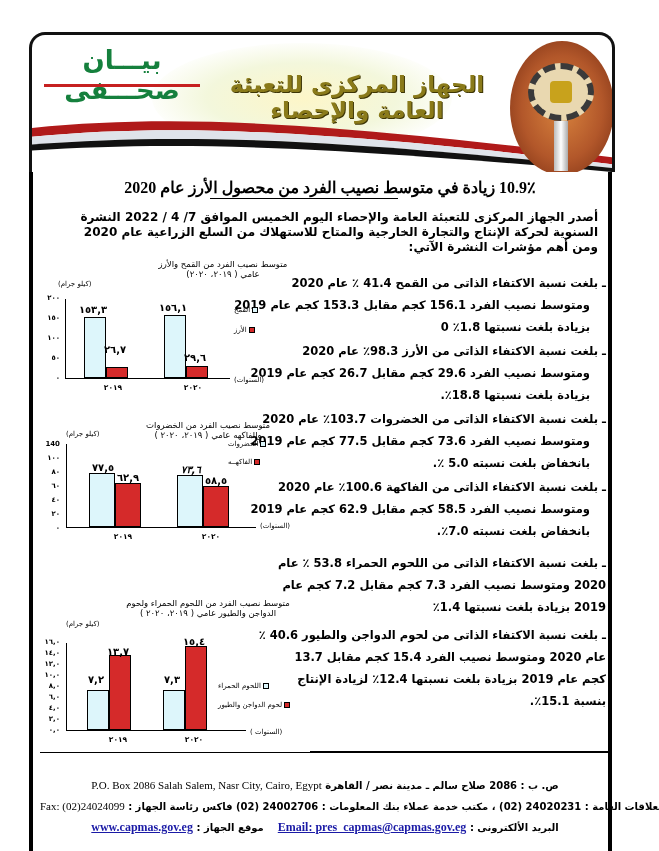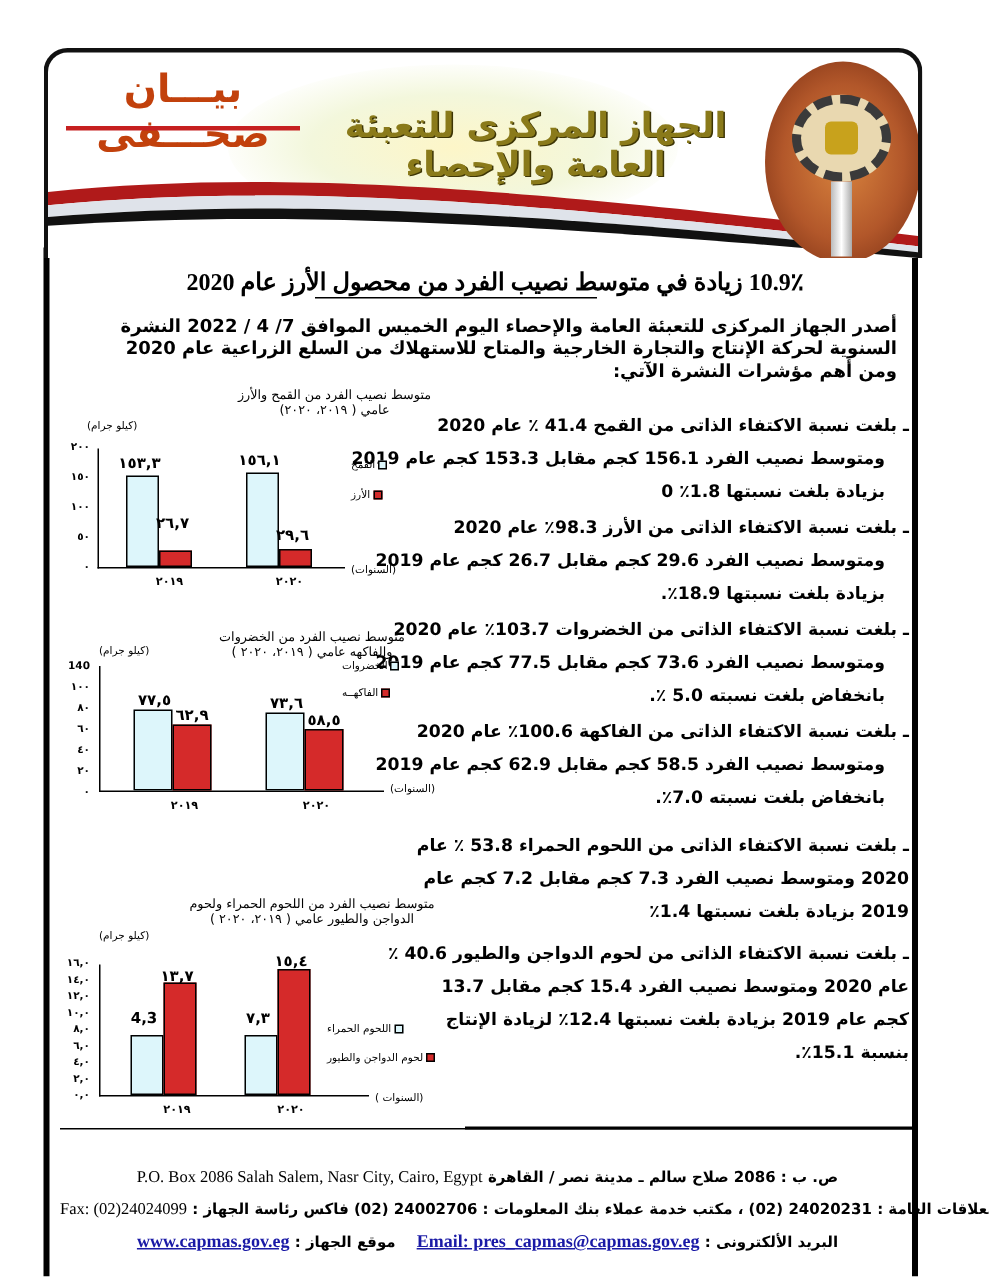--- a/index.html
+++ b/index.html
@@ -9,21 +9,21 @@
   
   .frame-left { position: absolute; left: 29px; top: 165px; width: 4px; height: 686px; background: #000; }
   .frame-right { position: absolute; left: 608px; top: 165px; width: 4px; height: 686px; background: #000; }
   .frame-hline { position: absolute; left: 40px; top: 752px; width: 570px; height: 1px; background: #000; }
   .frame-hline2 { position: absolute; left: 310px; top: 751px; width: 300px; height: 2px; background: #000; }
 
   
   .header { position: absolute; left: 29px; top: 32px; width: 586px; height: 140px; border: 3px solid #111; border-bottom: none; border-radius: 16px 16px 0 0; overflow: hidden; background: #fff; }
   .header-bg { position: absolute; left: 120px; top: 8px; width: 300px; height: 110px; border-radius: 50%; background: radial-gradient(ellipse at center, #fdf6c8 0%, #f3f7dc 45%, rgba(255,255,255,0) 75%); }
   .header-swoosh { position: absolute; left: 0; top: 0; width: 100%; height: 100%; }
-  .press-title { position: absolute; left: 10px; top: 10px; width: 160px; text-align: center; font-family: "DejaVu Sans", sans-serif; font-weight: bold; font-size: 26px; color: #c2410c; direction: rtl; letter-spacing: 1px; }
+  .press-title { position: absolute; left: 10px; top: 10px; width: 160px; text-align: center; font-family: "DejaVu Sans", sans-serif; font-weight: bold; font-size: 26px; color: #15803d; direction: rtl; letter-spacing: 1px; }
   .press-underline { position: absolute; left: 12px; top: 49px; width: 156px; height: 3px; background: #c62020; }
   .agency-title { position: absolute; left: 180px; top: 36px; width: 290px; text-align: center; font-weight: bold; font-size: 23px; color: #8a7a1a; direction: rtl; text-shadow: 1px 1px 0 #3d3505; }
   .logo { position: absolute; left: 478px; top: 6px; width: 104px; height: 134px; border-radius: 50%; background: radial-gradient(ellipse at center, #d9843e 0%, #b2572a 55%, #8f3e1c 80%, rgba(255,255,255,0) 100%); }
   .logo-gear { position: absolute; left: 18px; top: 22px; width: 66px; height: 58px; border-radius: 50%; border: 6px dashed #3a3a3a; background: #e9d8b0; }
   .logo-eagle { position: absolute; left: 40px; top: 40px; width: 22px; height: 22px; background: #c8a21c; border-radius: 4px; }
   .logo-pillar { position: absolute; left: 44px; top: 80px; width: 14px; height: 50px; background: linear-gradient(90deg,#bbb,#fff,#aaa); }
 
   
   .headline { position: absolute; left: 100px; top: 178px; width: 460px; text-align: center; direction: rtl; font-weight: bold; font-size: 16px; }
   .headline-underline { position: absolute; left: 210px; top: 198px; width: 188px; height: 1px; background: #000; }
@@ -89,21 +89,21 @@
 
 <div class="bullets">
   <div class="bullet">
     <span class="bullet-line first">ـ بلغت نسبة الاكتفاء الذاتى من القمح 41.4 ٪ عام 2020</span>
     <span class="bullet-line">ومتوسط نصيب الفرد 156.1 كجم مقابل 153.3 كجم عام 2019</span>
     <span class="bullet-line">بزيادة بلغت نسبتها 1.8٪ 0</span>
   </div>
   <div class="bullet">
     <span class="bullet-line first">ـ بلغت نسبة الاكتفاء الذاتى من الأرز 98.3٪ عام 2020</span>
     <span class="bullet-line">ومتوسط نصيب الفرد 29.6 كجم مقابل 26.7 كجم عام 2019</span>
-    <span class="bullet-line">بزيادة بلغت نسبتها 18.9٪.</span>
+    <span class="bullet-line">بزيادة بلغت نسبتها 18.8٪.</span>
   </div>
   <div class="bullet">
     <span class="bullet-line first">ـ بلغت نسبة الاكتفاء الذاتى من الخضروات 103.7٪ عام 2020</span>
     <span class="bullet-line">ومتوسط نصيب الفرد 73.6 كجم مقابل 77.5 كجم عام 2019</span>
     <span class="bullet-line">بانخفاض بلغت نسبته 5.0 ٪.</span>
   </div>
   <div class="bullet">
     <span class="bullet-line first">ـ بلغت نسبة الاكتفاء الذاتى من الفاكهة 100.6٪ عام 2020</span>
     <span class="bullet-line">ومتوسط نصيب الفرد 58.5 كجم مقابل 62.9 كجم عام 2019</span>
     <span class="bullet-line">بانخفاض بلغت نسبته 7.0٪.</span>
@@ -163,21 +163,21 @@
   <div class="ytick" style="left:0; top:90px;">٢٠</div>
   <div class="ytick" style="left:0; top:104px;">٠</div>
   <div class="plot" style="left:28px; top:24px; width:190px; height:84px;">
     <div class="bar light" style="left:22px; width:26px; height:54px;"></div>
     <div class="bar red" style="left:48px; width:26px; height:44px;"></div>
     <div class="bar light" style="left:110px; width:26px; height:52px;"></div>
     <div class="bar red" style="left:136px; width:26px; height:41px;"></div>
   </div>
   <div class="bar-label" style="left:45px; top:42px;">٧٧,٥</div>
   <div class="bar-label" style="left:70px; top:52px;">٦٢,٩</div>
-  <div class="bar-label" style="left:133px; top:44px;">٧٣,٦</div>
+  <div class="bar-label" style="left:133px; top:44px;font-style:italic;">٧٣,٦</div>
   <div class="bar-label" style="left:158px; top:55px;">٥٨,٥</div>
   <div class="xcat" style="left:65px; top:112px;">٢٠١٩</div>
   <div class="xcat" style="left:153px; top:112px;">٢٠٢٠</div>
   <div class="legend-item" style="left:190px; top:20px;">
       <span class="legend-swatch" style="background:#ddf6fb"></span>
       <span>الخضروات</span>
     </div>
   <div class="legend-item" style="left:190px; top:38px;">
       <span class="legend-swatch" style="background:#d52a2a"></span>
       <span>الفاكهــه</span>
@@ -196,21 +196,21 @@
   <div class="ytick" style="left:0; top:95px;">٦,٠</div>
   <div class="ytick" style="left:0; top:106px;">٤,٠</div>
   <div class="ytick" style="left:0; top:117px;">٢,٠</div>
   <div class="ytick" style="left:0; top:128px;">٠,٠</div>
   <div class="plot" style="left:28px; top:45px; width:180px; height:88px;">
     <div class="bar light" style="left:20px; width:22px; height:40px;"></div>
     <div class="bar red" style="left:42px; width:22px; height:75px;"></div>
     <div class="bar light" style="left:96px; width:22px; height:40px;"></div>
     <div class="bar red" style="left:118px; width:22px; height:84px;"></div>
   </div>
-  <div class="bar-label" style="left:38px; top:76px;">4,3</div>
+  <div class="bar-label" style="left:38px; top:76px;">٧,٢</div>
   <div class="bar-label" style="left:60px; top:48px;">١٣,٧</div>
   <div class="bar-label" style="left:114px; top:76px;">٧,٣</div>
   <div class="bar-label" style="left:136px; top:38px;">١٥,٤</div>
   <div class="xcat" style="left:60px; top:137px;">٢٠١٩</div>
   <div class="xcat" style="left:136px; top:137px;">٢٠٢٠</div>
   <div class="legend-item" style="left:180px; top:84px;">
       <span class="legend-swatch" style="background:#ddf6fb"></span>
       <span>اللحوم الحمراء</span>
     </div>
   <div class="legend-item" style="left:180px; top:103px;">

